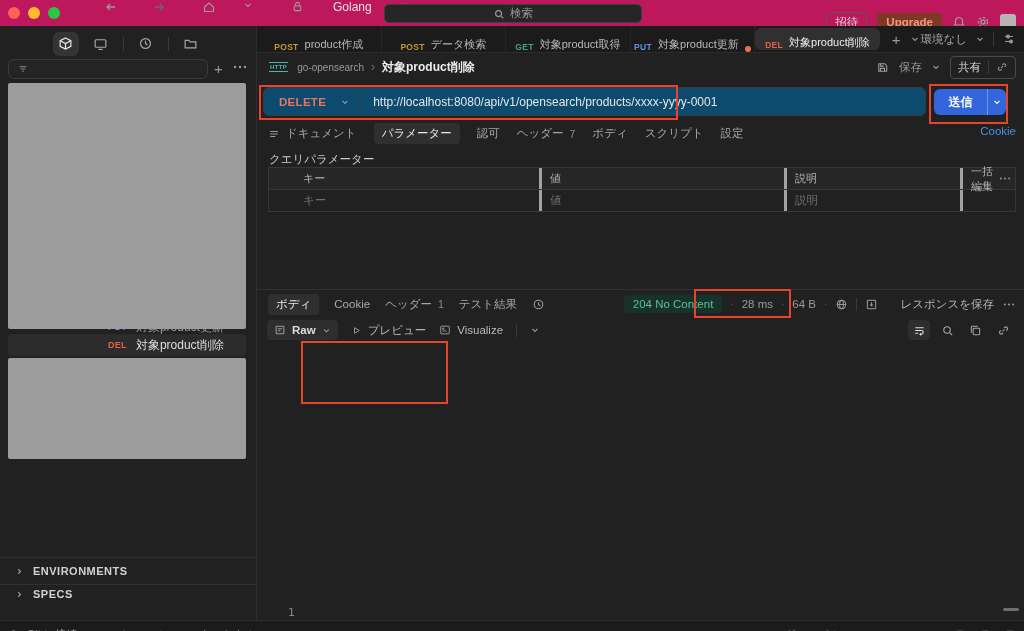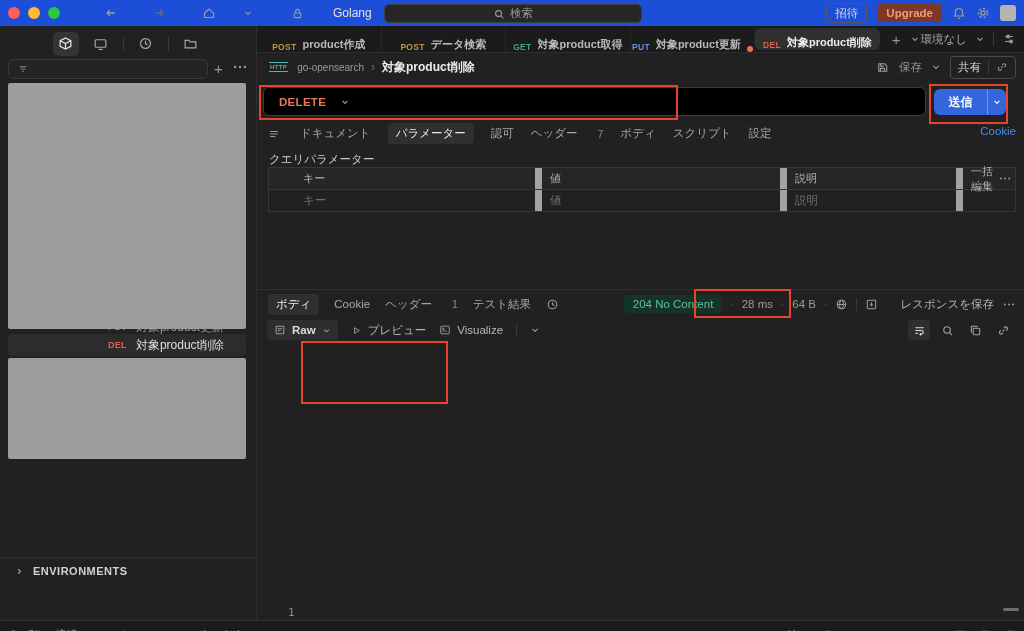--- a/index.html
+++ b/index.html
@@ -4,22 +4,22 @@
 <style>
   html,body{margin:0;padding:0;background:#000;}
   .app{position:relative;width:1024px;height:631px;overflow:hidden;background:#212121;
        font-family:"Liberation Sans","DejaVu Sans",sans-serif;color:#d4d4d4;font-size:12px;
        -webkit-font-smoothing:antialiased;}
   .abs{position:absolute;}
   .flex{display:flex;align-items:center;}
   svg{display:block;}
   .ic{color:#9a9a9a;}
   
-  .topbar{left:0;top:0;width:1024px;height:26px;background:#1d4ed8;border-bottom:1px solid #2a2a2a;
-          display:flex;align-items:center;gap:24px;}
+  .topbar{left:0;top:0;width:1024px;height:26px;background:#be185d;border-bottom:1px solid #2a2a2a;
+          display:flex;gap:24px;}
   .light{width:12px;height:12px;border-radius:50%;margin-right:8px;}
   .wsname{color:#e3e3e3;font-size:12px;margin:0 4px 0 5px;}
   .searchbox{position:absolute;left:384px;top:4px;width:256px;height:17px;background:#262626;
              border:1px solid #3f3f3f;border-radius:5px;display:flex;align-items:center;justify-content:center;
              color:#9a9a9a;font-size:11.5px;gap:5px;}
   .invitebtn{height:18px;padding:0 8px;border:1px solid #585858;border-radius:4px;color:#dcdcdc;
              font-size:11.5px;display:flex;align-items:center;}
   .upgradebtn{height:18px;padding:0 9px;background:#7d3826;border-radius:4px;color:#f09b78;
               font-size:11.5px;display:flex;align-items:center;font-weight:bold;}
   .avatar{width:16px;height:16px;border-radius:3px;background:#b5b5b5;}
@@ -38,49 +38,49 @@
   .sitem .lbl{font-size:12px;color:#dedede;}
   .sitem.selected{background:#2c2c2c;}
   .section{left:0;width:256px;border-top:1px solid #2f2f2f;display:flex;align-items:center;gap:9px;padding-left:15px;box-sizing:border-box;}
   .section .slabel{font-size:11px;font-weight:bold;letter-spacing:.5px;color:#d2d2d2;}
   
   .main{left:257px;top:26px;width:767px;height:594px;background:#212121;}
   .tabstrip{left:0;top:0;width:767px;height:26px;background:#1b1b1b;border-bottom:1px solid #2c2c2c;display:flex;align-items:stretch;}
   .rtab{width:127px;display:flex;align-items:flex-end;justify-content:center;gap:6px;border-right:1px solid #262626;
         overflow:hidden;white-space:nowrap;box-sizing:border-box;}
   .rtab .meth{font-size:8.5px;font-weight:bold;letter-spacing:.3px;flex:none;}
-  .rtab .tlbl{font-size:11px;color:#b9b9b9;overflow:hidden;text-overflow:ellipsis;font-weight:bold;}
+  .rtab .tlbl{font-size:11px;color:#b9b9b9;overflow:hidden;text-overflow:ellipsis;}
   .rtab.active{background:#303030;border-radius:6px;margin:2px 0;border-right:none;}
   .rtab.active .tlbl{color:#ededed;}
   .dot{width:6px;height:6px;border-radius:50%;background:#e8744a;flex:none;}
   .m-post{color:#c0973a;} .m-get{color:#45a47e;} .m-put{color:#6490e2;} .m-del{color:#e0604a;}
   .reqheader{left:0;top:27px;width:767px;height:28px;display:flex;align-items:center;padding:0 8px 0 12px;box-sizing:border-box;}
   .httpbadge{color:#4db6ac;font-size:6px;font-weight:bold;border-top:1px solid #4db6ac;border-bottom:1px solid #4db6ac;
              padding:1px 1px;letter-spacing:.4px;}
   .crumb-col{color:#9b9b9b;font-size:10px;margin-left:9px;}
   .crumb-sep{color:#6f6f6f;margin:0 7px;}
   .crumb-name{color:#ececec;font-size:12px;font-weight:bold;}
   .sharegrp{border:1px solid #4a4a4a;border-radius:4px;height:21px;display:flex;align-items:center;padding:0 7px;gap:7px;color:#d8d8d8;font-size:11.5px;}
-  .urlbox{left:6px;top:61px;width:663px;height:29px;background:#000000;border:1px solid #3b3b3b;border-radius:6px;
+  .urlbox{left:6px;top:61px;width:663px;height:29px;background:#0c4a6e;border:1px solid #3b3b3b;border-radius:6px;
           display:flex;align-items:center;box-sizing:border-box;}
   .methodsel{color:#e8765c;font-size:11.5px;font-weight:bold;letter-spacing:.3px;padding:0 10px 0 15px;display:flex;align-items:center;gap:14px;}
   .urltext{color:#e6e6e6;font-size:12px;padding-left:12px;border-left:1px solid #3b3b3b;height:17px;display:flex;align-items:center;}
   .sendbtn{left:677px;top:63px;width:72px;height:26px;background:#3366dd;border-radius:6px;display:flex;align-items:center;color:#fff;}
   .sendbtn .slabel{flex:1;text-align:center;font-size:12px;font-weight:bold;}
   .sendbtn .chevseg{width:18px;height:26px;border-left:1px solid rgba(255,255,255,.3);display:flex;align-items:center;justify-content:center;}
   .cookielink{color:#4c8fdf;font-size:11.5px;}
   .reqtabs{left:0;top:96px;width:767px;height:23px;display:flex;align-items:center;padding-left:11px;gap:17px;box-sizing:border-box;}
-  .reqtab{color:#a8a8a8;font-size:11.5px;display:flex;align-items:center;gap:20px;}
+  .reqtab{color:#a8a8a8;font-size:11.5px;display:flex;align-items:center;gap:6px;}
   .reqtab.active{background:#2f2f2f;border-radius:4px;padding:3px 8px;color:#ededed;}
   .cnt{color:#9c8a6a;font-size:10.5px;}
   .qplabel{left:12px;top:126px;color:#cfcfcf;font-size:11.5px;}
   .qptable{left:11px;top:141px;width:748px;border:1px solid #363636;box-sizing:border-box;}
   .qprow{display:flex;height:21px;align-items:stretch;}
   .qprow.hdr{background:#262626;border-bottom:1px solid #363636;color:#b4b4b4;font-size:11px;}
-  .qpcell{display:flex;align-items:center;box-sizing:border-box;border-right:7px solid #a3a3a3;padding-left:8px;}
+  .qpcell{display:flex;align-items:center;box-sizing:border-box;border-right:3px solid #a3a3a3;padding-left:8px;}
   .qpcell.c1{width:273px;padding-left:34px;}
   .qpcell.c2{width:245px;}
   .qpcell.c3{width:176px;}
   .qpcell.c4{width:52px;border-right:none;justify-content:flex-end;padding-right:4px;gap:5px;}
   .ph{color:#6f6f6f;font-size:11.5px;}
   .resp{left:0;top:263px;width:767px;border-top:1px solid #303030;height:331px;}
   .resphdr{left:0;top:2px;width:767px;height:24px;display:flex;align-items:center;padding:0 8px 0 11px;gap:15px;box-sizing:border-box;}
   .respmeta{margin-left:auto;display:flex;align-items:center;gap:8px;}
   .badge{background:#15332a;color:#5fc08f;font-size:11.5px;padding:3px 9px;border-radius:4px;white-space:nowrap;}
   .metatxt{color:#9a9a9a;font-size:11.5px;white-space:nowrap;}
@@ -148,21 +148,21 @@
     </span>
     <div class="searchbox">
       <span>
         <svg width="12" height="12" viewBox="0 0 14 14" fill="none" stroke="currentColor" stroke-width="1.3">
             <circle cx="6.5" cy="6.5" r="3.5"></circle>
             <path d="M9.5 9.5L12 12"></path>
           </svg>
       </span>
       <span>検索</span>
     </div>
-    <div class="flex" style="position:absolute;right:8px;gap:10px;">
+    <div class="flex" style="position:absolute;right:8px;gap:10px;margin-top:12px;">
       <div class="invitebtn">招待</div>
       <div class="upgradebtn">Upgrade</div>
       <span class="ic">
         <svg width="14" height="14" viewBox="0 0 14 14" fill="none" stroke="currentColor" stroke-width="1.2">
             <path d="M7 2.5a3.5 3.5 0 013.5 3.5v2.5l1 1.5h-9l1-1.5V6A3.5 3.5 0 017 2.5z"></path>
             <path d="M6 11.8a1.2 1.2 0 002 0"></path>
           </svg>
       </span>
       <span class="ic">
         <svg width="14" height="14" viewBox="0 0 14 14" fill="none" stroke="currentColor" stroke-width="1.4">
@@ -232,20 +232,28 @@
     </div>
     <div class="abs grayblock" style="left:8px;top:332px;width:238px;height:101px;"></div>
 
     <div class="abs section" style="top:531px;height:27px;">
       <span class="ic">
         <svg width="9" height="9" viewBox="0 0 14 14" fill="none" stroke="currentColor" stroke-width="1.8">
             <polyline points="5,3.5 8.5,7 5,10.5"></polyline>
           </svg>
       </span>
       <span class="slabel">ENVIRONMENTS</span>
+    </div>
+    <div class="abs section" style="top:558px;height:19px;">
+      <span class="ic">
+        <svg width="9" height="9" viewBox="0 0 14 14" fill="none" stroke="currentColor" stroke-width="1.8">
+            <polyline points="5,3.5 8.5,7 5,10.5"></polyline>
+          </svg>
+      </span>
+      <span class="slabel">SPECS</span>
     </div>
     <div class="abs section" style="top:595px;height:32px;">
       <span class="ic">
         <svg width="9" height="9" viewBox="0 0 14 14" fill="none" stroke="currentColor" stroke-width="1.8">
             <polyline points="5,3.5 8.5,7 5,10.5"></polyline>
           </svg>
       </span>
       <span class="slabel">FLOWS</span>
     </div>
   </div>
@@ -336,20 +344,21 @@
 
     <div class="abs urlbox">
       <div class="methodsel">
         <span>DELETE</span>
         <span class="ic">
           <svg width="10" height="10" viewBox="0 0 14 14" fill="none" stroke="currentColor" stroke-width="1.6">
               <polyline points="3.5,5.5 7,9 10.5,5.5"></polyline>
             </svg>
         </span>
       </div>
+      <div class="urltext">http://localhost:8080/api/v1/opensearch/products/xxxx-yyyy-0001</div>
     </div>
     <div class="abs sendbtn">
       <span class="slabel">送信</span>
       <span class="chevseg">
         <svg width="10" height="10" viewBox="0 0 14 14" fill="none" stroke="#fff" stroke-width="1.6">
             <polyline points="3.5,5.5 7,9 10.5,5.5"></polyline>
           </svg>
       </span>
     </div>
     <div class="abs cookielink" style="right:8px;top:99px;">Cookie</div>

